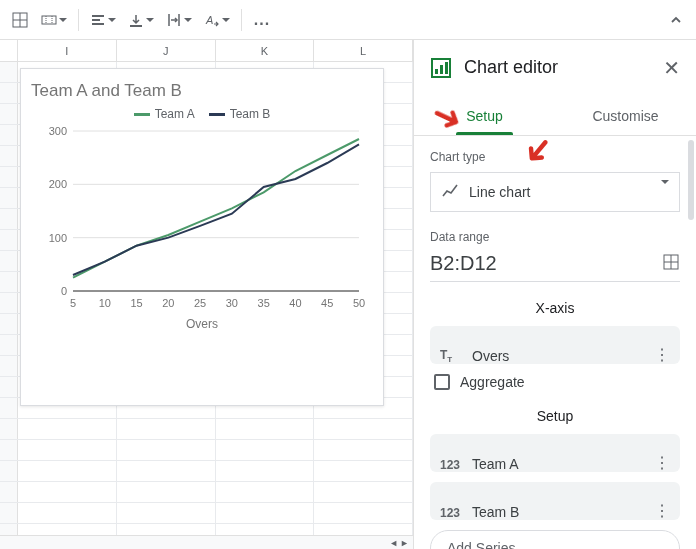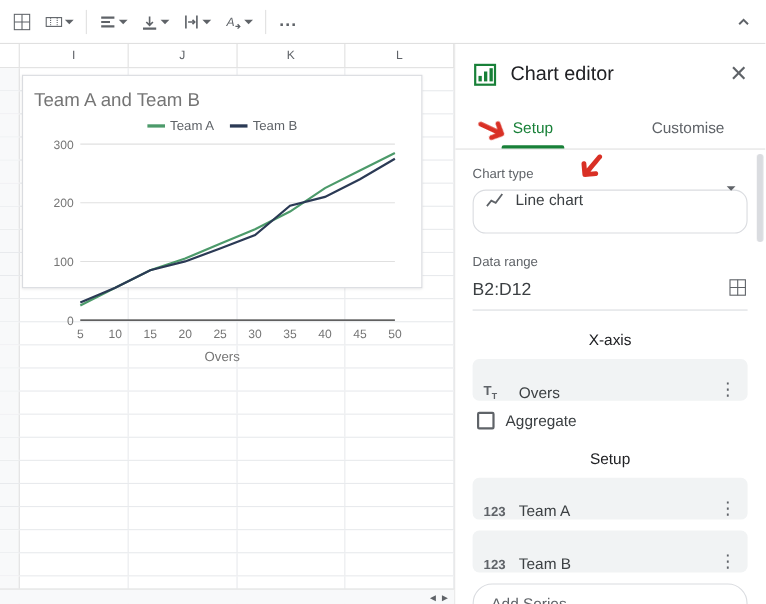--- a/index.html
+++ b/index.html
@@ -18,46 +18,46 @@
 .sheet-area { flex: 1; position: relative; overflow: hidden; border-right: 1px solid #e0e0e0; }
 .col-headers { display: flex; height: 22px; border-bottom: 1px solid #e0e0e0; background: #fff; }
 .col-headers .ch { flex: 1; font-size: 11px; color: #5f6368; display: flex; align-items: center; justify-content: center; border-right: 1px solid #e0e0e0; }
 .col-headers .ch:first-child { flex: 0 0 18px; }
 .grid-rows { position: absolute; top: 22px; left: 0; right: 0; bottom: 0; }
 .grid-rows .row { height: 21px; border-bottom: 1px solid #e8eaed; display: flex; }
 .grid-rows .row .cell { flex: 1; border-right: 1px solid #e8eaed; }
 .grid-rows .row .cell:first-child { flex: 0 0 18px; background: #f8f9fa; border-right: 1px solid #e0e0e0; }
 
 
-.chart-box { position: absolute; top: 28px; left: 20px; width: 364px; height: 194px; background: #fff; border: 1px solid #dadce0; box-shadow: 0 1px 3px rgba(0,0,0,.1); padding: 12px 10px 8px 10px; }
+.chart-box { position: absolute; top: 28px; left: 20px; width: 364px; height: 338px; background: #fff; border: 1px solid #dadce0; box-shadow: 0 1px 3px rgba(0,0,0,.1); padding: 12px 10px 8px 10px; }
 .chart-title { font-size: 17px; color: #757575; margin-bottom: 6px; }
 .legend { display: flex; justify-content: center; gap: 14px; font-size: 12px; color: #5f6368; margin-bottom: 4px; }
 .legend-item { display: flex; align-items: center; gap: 5px; }
 .legend-swatch { width: 16px; height: 3px; }
 .plot { position: relative; width: 330px; height: 190px; margin-left: 8px; }
 .plot-svg { width: 100%; height: 100%; }
 .xlabel { text-align: center; font-size: 12px; color: #757575; margin-top: 2px; }
 
 
 .sidebar { width: 282px; background: #fff; display: flex; flex-direction: column; position: relative; }
 .sb-header { height: 56px; display: flex; align-items: center; padding: 0 16px; border-bottom: 1px solid transparent; }
 .sb-header .logo { width: 22px; height: 22px; margin-right: 12px; color: #188038; }
 .sb-header .title { font-size: 18px; color: #202124; font-weight: 500; flex: 1; }
 .sb-header .close { font-size: 20px; color: #5f6368; cursor: pointer; }
 .tabs { display: flex; height: 40px; border-bottom: 1px solid #e0e0e0; }
 .tab { flex: 1; display: flex; align-items: center; justify-content: center; font-size: 14px; color: #5f6368; cursor: pointer; position: relative; }
 .tab.active { color: #188038; font-weight: 500; }
 .tab.active::after { content: ''; position: absolute; bottom: 0; left: 30%; right: 30%; height: 3px; background: #188038; border-radius: 2px 2px 0 0; }
 .sb-body { flex: 1; overflow-y: auto; padding: 14px 16px 0 16px; position: relative; }
 .sb-section-label { font-size: 12px; color: #5f6368; margin-bottom: 8px; }
-.select-box { border: 1px solid #dadce0; border-radius: 12px; height: 40px; display: flex; padding: 0 10px; cursor: pointer; font-size: 14px; color: #3c4043; margin-bottom: 18px; }
+.select-box { border: 1px solid #dadce0; border-radius: 0; height: 40px; display: flex; align-items: center; padding: 0 10px; cursor: pointer; font-size: 14px; color: #3c4043; margin-bottom: 18px; }
 .select-box .sel-icon { margin-right: 10px; color: #5f6368; }
 .select-box .sel-drop { margin-left: auto; }
 .datarange-row { display: flex; align-items: center; border-bottom: 1px solid #dadce0; padding-bottom: 6px; margin-bottom: 18px; }
-.datarange-row .drval { font-size: 16px; color: #3c4043; flex: 1; }
+.datarange-row .drval { font-size: 20px; color: #3c4043; flex: 1; }
 .datarange-row .dricon { color: #5f6368; cursor: pointer; }
 .axis-head { font-size: 14px; font-weight: 500; color: #202124; margin-bottom: 10px; text-align: center; }
 .chip { background: #f1f3f4; border-radius: 6px; height: 38px; display: flex; align-items: flex-end; padding: 0 10px; font-size: 14px; color: #3c4043; margin-bottom: 10px; }
 .chip .chip-icon { font-size: 12px; font-weight: bold; color: #5f6368; margin-right: 10px; width: 22px; }
 .chip .chip-more { margin-left: auto; color: #5f6368; cursor: pointer; font-size: 16px; }
 .chk-row { display: flex; align-items: center; gap: 10px; font-size: 14px; color: #3c4043; margin: 6px 0 18px 4px; }
 .chk { width: 16px; height: 16px; border: 2px solid #5f6368; border-radius: 2px; }
 .add-series { border: 1px solid #dadce0; border-radius: 20px; height: 36px; display: flex; align-items: center; padding: 0 16px; font-size: 14px; color: #5f6368; cursor: pointer; margin-bottom: 14px; }
 .arrow { position: absolute; font-size: 36px; color: #d93025; pointer-events: none; z-index: 10; }
 

